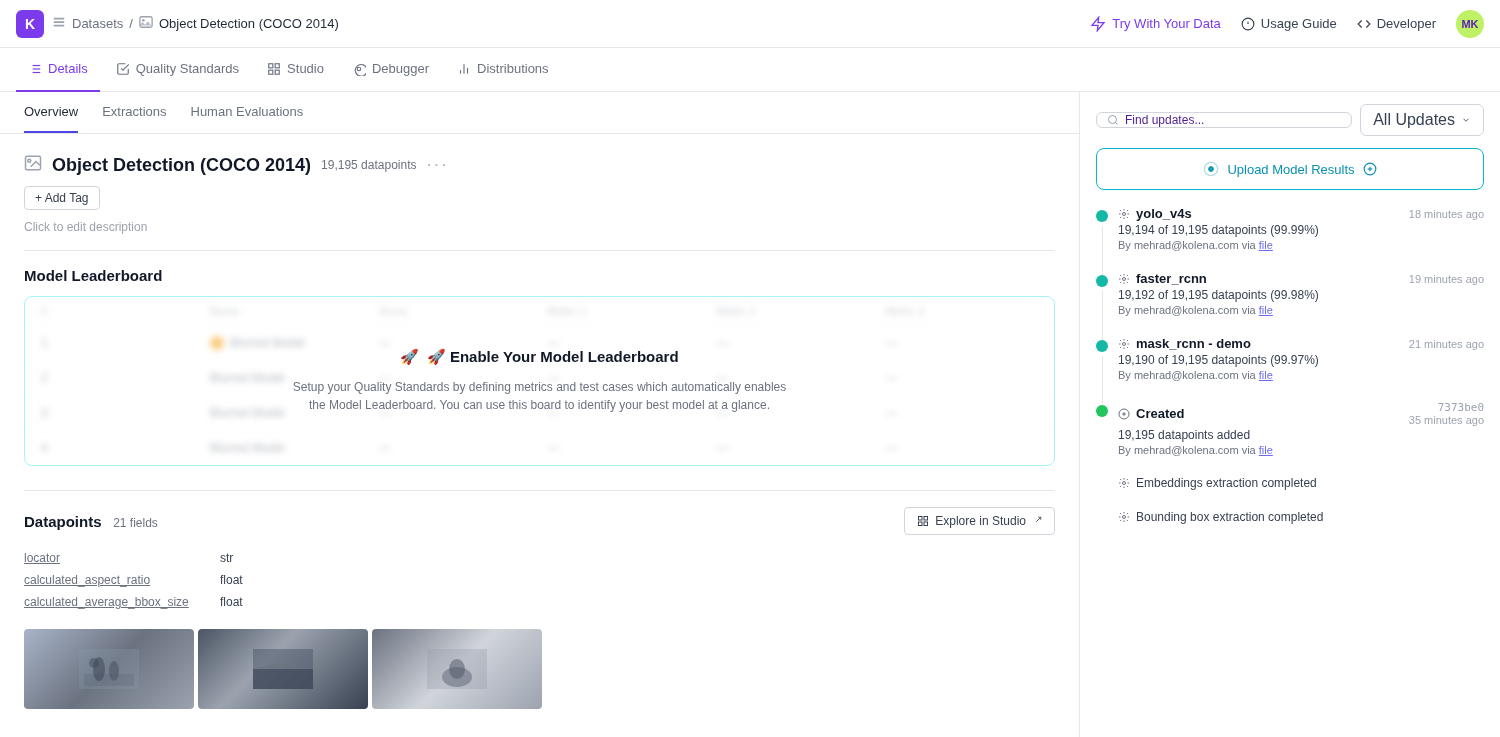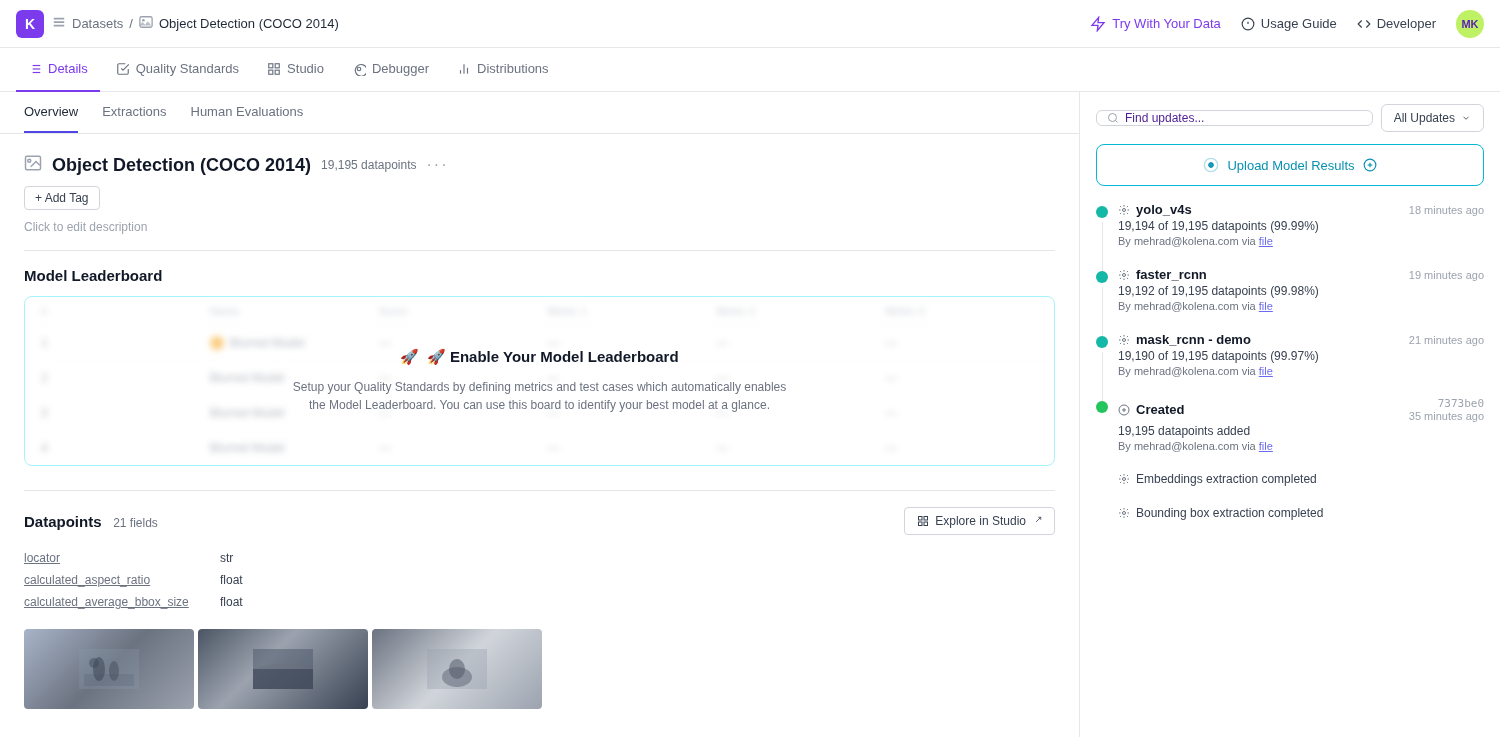--- a/index.html
+++ b/index.html
@@ -109,21 +109,21 @@
 
     .updates-header { display: flex; gap: 8px; margin-bottom: 12px; align-items: center; }
     .search-box {
       display: flex; align-items: center; gap: 6px;
       border: 1px solid #d1d5db; border-radius: 6px; padding: 0 10px;
       flex: 1; font-size: 12px; color: #4c1d95;
     }
     .filter-select {
       display: flex; align-items: center; gap: 6px;
       border: 1px solid #d1d5db; border-radius: 6px; padding: 6px 12px;
-      font-size: 12px; color: #374151; cursor: pointer; white-space: nowrap;
+      font-size: 16px; color: #374151; cursor: pointer; white-space: nowrap;
     }
 
     .upload-btn {
       display: flex; align-items: center; justify-content: center; gap: 8px;
       border: 1.5px solid #06b6d4; border-radius: 8px; padding: 12px;
       font-size: 13px; color: #0891b2; cursor: pointer; margin-bottom: 16px;
       font-weight: 500;
     }
 
     

